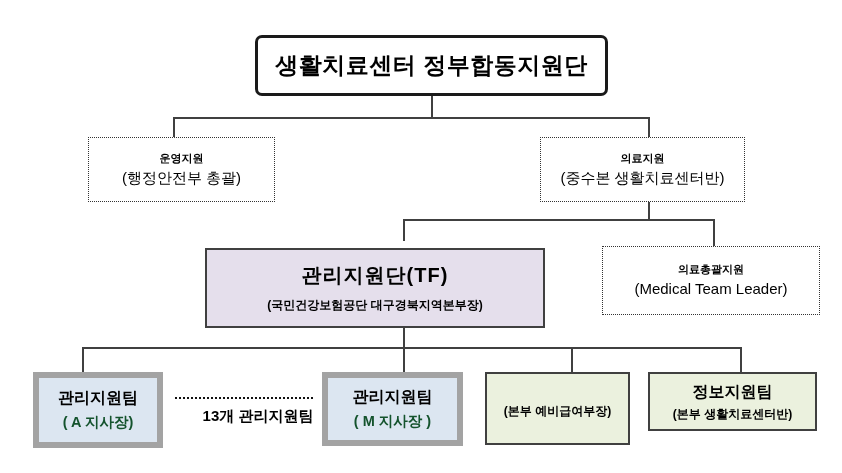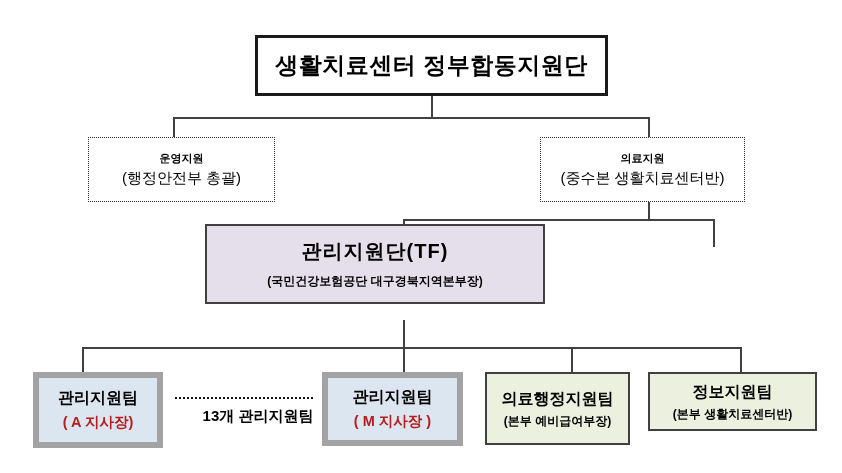--- a/index.html
+++ b/index.html
@@ -13,21 +13,21 @@
   .dotted-box{border:1.5px dotted #333;}
   .tf-box{background:#e5dfec;border:2.5px solid #404040;}
   .blue-box{background:#dce6f1;border:6px solid #a3a3a3;}
   .green-box{background:#ebf1de;border:2px solid #404040;}
 
   .t-lg{font-weight:bold;font-size:11px;color:#000;}
   .t-tf{font-weight:bold;font-size:20px;color:#000;letter-spacing:1px;}
   .s-tf{font-weight:bold;font-size:12px;color:#000;margin-top:10px;}
   .s-reg{font-weight:normal;font-size:15px;color:#000;margin-top:3px;}
   .t-sm{font-weight:bold;font-size:16px;color:#000;}
-  .s-bold{font-weight:bold;font-size:14.5px;color:#b91c1c;margin-top:5px;}
+  .s-bold{font-weight:bold;font-size:14.5px;color:#14532d;margin-top:5px;}
   .s-bold-tight{font-weight:bold;font-size:12px;color:#000;margin-top:5px;}
 
   .line{position:absolute;background:#404040;}
 
   .ellipsis-line{position:absolute;left:175px;top:397px;width:138px;height:0;
                  border-top:2.5px dotted #111;}
   .ellipsis-label{position:absolute;left:164px;top:407px;width:188px;text-align:center;
                   font-weight:bold;font-size:15px;color:#000;}
 </style>
 </head>
@@ -43,55 +43,58 @@
   <div class="line" style="left:403px;top:219px;width:311px;height:1.5px;"></div>
   <div class="line" style="left:403px;top:219px;width:1.5px;height:22px;"></div>
   <div class="line" style="left:713px;top:219px;width:1.5px;height:28px;"></div>
   <div class="line" style="left:403px;top:320px;width:1.5px;height:27px;"></div>
   <div class="line" style="left:82px;top:347px;width:659px;height:1.5px;"></div>
   <div class="line" style="left:82px;top:347px;width:1.5px;height:26px;"></div>
   <div class="line" style="left:403px;top:347px;width:1.5px;height:26px;"></div>
   <div class="line" style="left:571px;top:347px;width:1.5px;height:26px;"></div>
   <div class="line" style="left:740px;top:347px;width:1.5px;height:26px;"></div>
 
-  <div class="box root-box" style="left:255px;top:35px;width:353px;height:61px;">
+  <div class="box root-box" style="left:255px;top:35px;width:353px;height:61px;border-radius:7px;">
     <span>생활치료센터 정부합동지원단</span>
   </div>
 
   <div class="box dotted-box" style="left:88px;top:137px;width:187px;height:65px;">
     <span class="t-lg">운영지원</span>
     <span class="s-reg">(행정안전부 총괄)</span>
   </div>
 
   <div class="box dotted-box" style="left:540px;top:137px;width:205px;height:65px;">
     <span class="t-lg">의료지원</span>
     <span class="s-reg">(중수본 생활치료센터반)</span>
   </div>
 
-  <div class="box tf-box" style="left:205px;top:224px;width:340px;height:80px;">
+  <div class="box tf-box" style="left:205px;top:248px;width:340px;height:80px;">
     <span class="t-tf">관리지원단(TF)</span>
     <span class="s-tf">(국민건강보험공단 대구경북지역본부장)</span>
   </div>
 
+  <div class="box dotted-box" style="left:602px;top:246px;width:218px;height:69px;">
+    <span class="t-lg">의료총괄지원</span>
+    <span class="s-reg">(Medical Team Leader)</span>
+  </div>
 
   <div class="box blue-box" style="left:33px;top:372px;width:130px;height:76px;">
     <span class="t-sm">관리지원팀</span>
     <span class="s-bold">( A 지사장)</span>
   </div>
 
   <div class="ellipsis-line"></div>
   <div class="ellipsis-label">13개 관리지원팀</div>
 
   <div class="box blue-box" style="left:322px;top:372px;width:141px;height:74px;">
     <span class="t-sm">관리지원팀</span>
     <span class="s-bold">( M 지사장 )</span>
   </div>
 
   <div class="box green-box" style="left:485px;top:372px;width:145px;height:73px;">
-    <span class="t-sm">의료행정지원팀</span>
     <span class="s-bold-tight">(본부 예비급여부장)</span>
   </div>
 
   <div class="box green-box" style="left:648px;top:372px;width:169px;height:59px;">
     <span class="t-sm">정보지원팀</span>
     <span class="s-bold-tight">(본부 생활치료센터반)</span>
   </div>
 
 </div>
 

